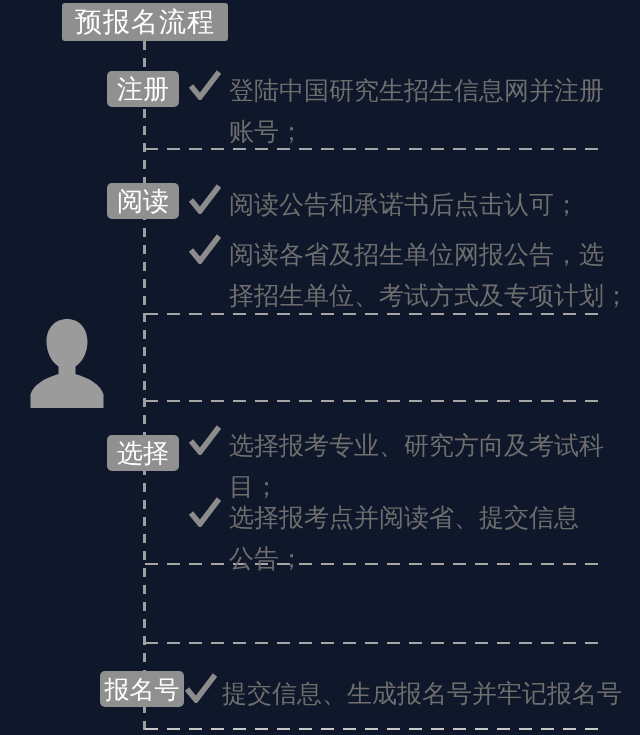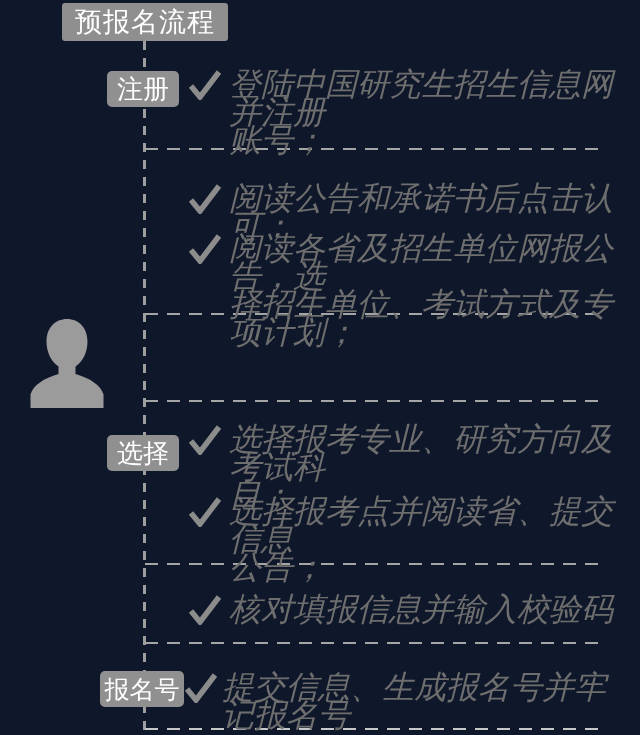--- a/index.html
+++ b/index.html
@@ -35,22 +35,22 @@
     display:flex;align-items:center;justify-content:center;
     font-size:26px;z-index:3;white-space:nowrap;
   }
   .step-badge.wide{left:100px;width:84px;font-size:25px;}
   .item{
     position:absolute;left:188px;display:flex;align-items:flex-start;z-index:2;
   }
   .check{width:34px;height:30px;flex:0 0 34px;margin-right:7px;}
   .check svg{display:block;}
   .item-text{
-    font-size:32px;line-height:28px;color:#6e6e6e;
-    white-space:pre-line;max-width:400px;font-style:italic;
+    font-size:25px;line-height:41px;color:#6e6e6e;
+    white-space:pre-line;max-width:400px;
   }
   .person{
     position:absolute;left:28px;top:317px;width:78px;height:91px;z-index:2;
   }
 </style>
 </head>
 <body>
 
 <div class="canvas">
 
@@ -75,20 +75,21 @@
   <div class="item" style="top:70px">
     <span class="check">
       <svg width="34" height="30" viewBox="0 0 34 30">
           <path d="M3 16 L12 27 L31 2" fill="none" stroke="#8c8c8c" stroke-width="5.5"></path>
         </svg>
     </span>
     <div class="item-text">登陆中国研究生招生信息网并注册
 账号；</div>
   </div>
 
+  <div class="step-badge" style="top:183px">阅读</div>
   <div class="item" style="top:184px">
     <span class="check">
       <svg width="34" height="30" viewBox="0 0 34 30">
           <path d="M3 16 L12 27 L31 2" fill="none" stroke="#8c8c8c" stroke-width="5.5"></path>
         </svg>
     </span>
     <div class="item-text">阅读公告和承诺书后点击认可；</div>
   </div>
   <div class="item" style="top:234px">
     <span class="check">
@@ -114,28 +115,20 @@
   <div class="item" style="top:497px">
     <span class="check">
       <svg width="34" height="30" viewBox="0 0 34 30">
           <path d="M3 16 L12 27 L31 2" fill="none" stroke="#8c8c8c" stroke-width="5.5"></path>
         </svg>
     </span>
     <div class="item-text">选择报考点并阅读省、提交信息
 公告；</div>
   </div>
 
-  <div class="item" style="top:595px">
-    <span class="check">
-      <svg width="34" height="30" viewBox="0 0 34 30">
-          <path d="M3 16 L12 27 L31 2" fill="none" stroke="#8c8c8c" stroke-width="5.5"></path>
-        </svg>
-    </span>
-    <div class="item-text">核对填报信息并输入校验码</div>
-  </div>
 
   <div class="step-badge wide" style="top:671px">报名号</div>
   <div class="item" style="top:673px;left:184px">
     <span class="check" style="margin-right:4px">
       <svg width="34" height="30" viewBox="0 0 34 30">
           <path d="M3 16 L12 27 L31 2" fill="none" stroke="#8c8c8c" stroke-width="5.5"></path>
         </svg>
     </span>
     <div class="item-text">提交信息、生成报名号并牢记报名号</div>
   </div>

